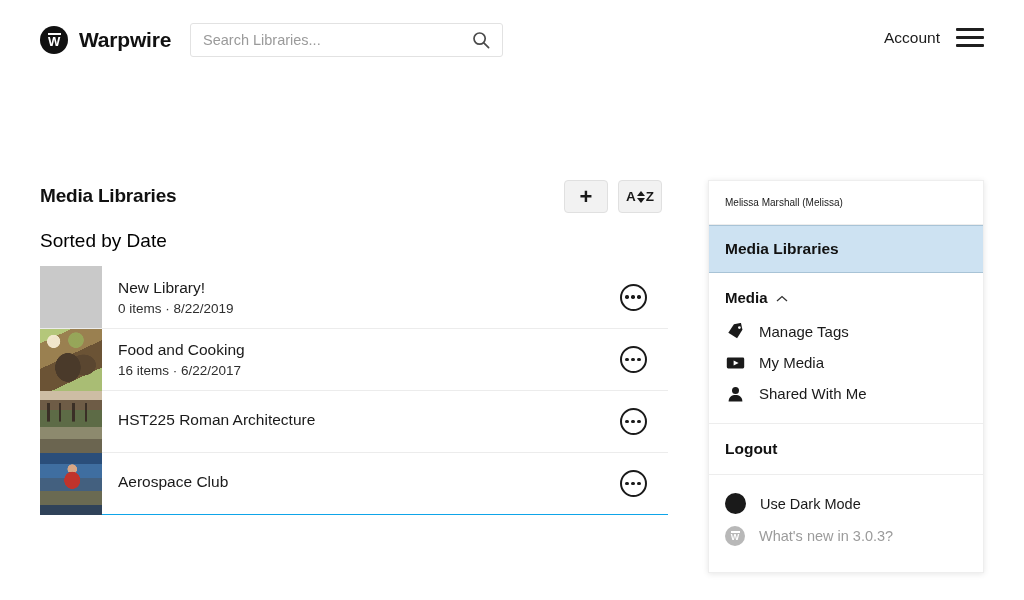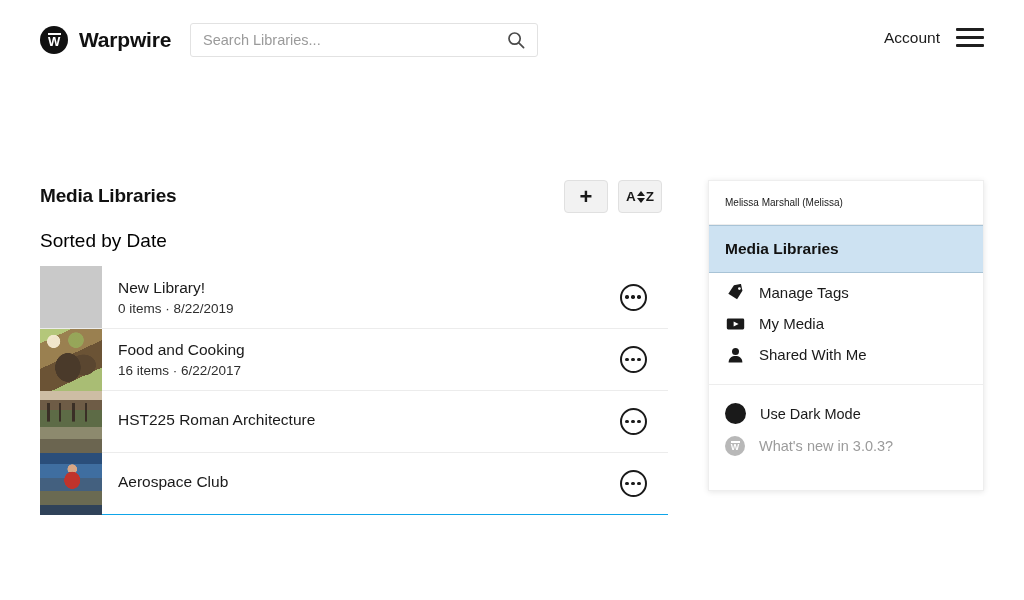--- a/index.html
+++ b/index.html
@@ -40,21 +40,21 @@
     line-height: 11px; letter-spacing: -0.5px;
   }
   .brand-name {
     font-size: 21px; font-weight: bold; color: #111111;
     letter-spacing: -0.2px;
   }
 
   .searchbox {
     position: absolute;
     left: 190px; top: 23px;
-    width: 348px; height: 34px;
+    width: 313px; height: 34px;
     border: 1px solid #e2e2e2;
     border-radius: 3px;
     background: #ffffff;
     display: flex; align-items: center;
   }
   .searchbox input {
     border: 0; outline: 0; background: transparent;
     font-family: "Liberation Sans", sans-serif;
     font-size: 14.5px; color: #333;
     padding-left: 12px;
@@ -183,21 +183,21 @@
     font-size: 15px; color: #1a1a1a;
     cursor: pointer;
   }
   .sp-icon { width: 20px; display: flex; align-items: center; justify-content: center; }
   .sp-logout {
     padding: 16px;
     font-size: 15.5px; font-weight: bold; color: #111;
     border-bottom: 1px solid #ededed;
     cursor: pointer;
   }
-  .sp-footer { padding: 12px 0 28px 0; }
+  .sp-footer { padding: 12px 0 20px 0; }
   .sp-foot-item {
     display: flex; align-items: center; gap: 14px;
     padding: 6px 16px;
     font-size: 14.5px; color: #1a1a1a;
     cursor: pointer;
   }
   .dark-dot { width: 21px; height: 21px; border-radius: 50%; background: #1a1a1a; }
   .gray-logo {
     width: 20px; height: 20px; border-radius: 50%;
     background: #b8b8b8;
@@ -337,20 +337,28 @@
     </div>
 
   </div>
 
   <div class="side-panel">
 
     <div class="sp-user">Melissa Marshall (Melissa)</div>
 
     <div class="sp-active">Media Libraries</div>
 
+    <div class="sp-section-head">
+      <span>Media</span>
+      <span>
+        <svg width="12" height="8" viewBox="0 0 12 8" fill="none">
+          <polyline points="1,6 6,1.5 11,6" stroke="#333" stroke-width="1.3" fill="none"></polyline>
+        </svg>
+      </span>
+    </div>
 
     <div class="sp-items">
 
       <div class="sp-item">
         <span class="sp-icon">
           <svg width="17" height="17" viewBox="0 0 17 17">
             <path d="M1.2 8.2 L8.4 1.2 L15.6 1.2 L15.6 8.2 L8.6 15.4 Z" fill="#1a1a1a" transform="rotate(-12 8.4 8.3)"></path>
             <circle cx="12.4" cy="4.6" r="1.35" fill="#ffffff"></circle>
           </svg>
         </span>
@@ -373,20 +381,21 @@
           <svg width="17" height="16" viewBox="0 0 17 16">
             <circle cx="8.5" cy="4.4" r="3.5" fill="#1a1a1a"></circle>
             <path d="M1.6 15.5 C1.6 10.9 5 9 8.5 9 C12 9 15.4 10.9 15.4 15.5 Z" fill="#1a1a1a"></path>
           </svg>
         </span>
         <span>Shared With Me</span>
       </div>
 
     </div>
 
+    <div class="sp-logout">Logout</div>
 
     <div class="sp-footer">
       <div class="sp-foot-item">
         <span class="dark-dot"></span>
         <span>Use Dark Mode</span>
       </div>
       <div class="sp-foot-item">
         <span class="gray-logo">
           <span class="bar"></span>
             <span class="w">W</span>

